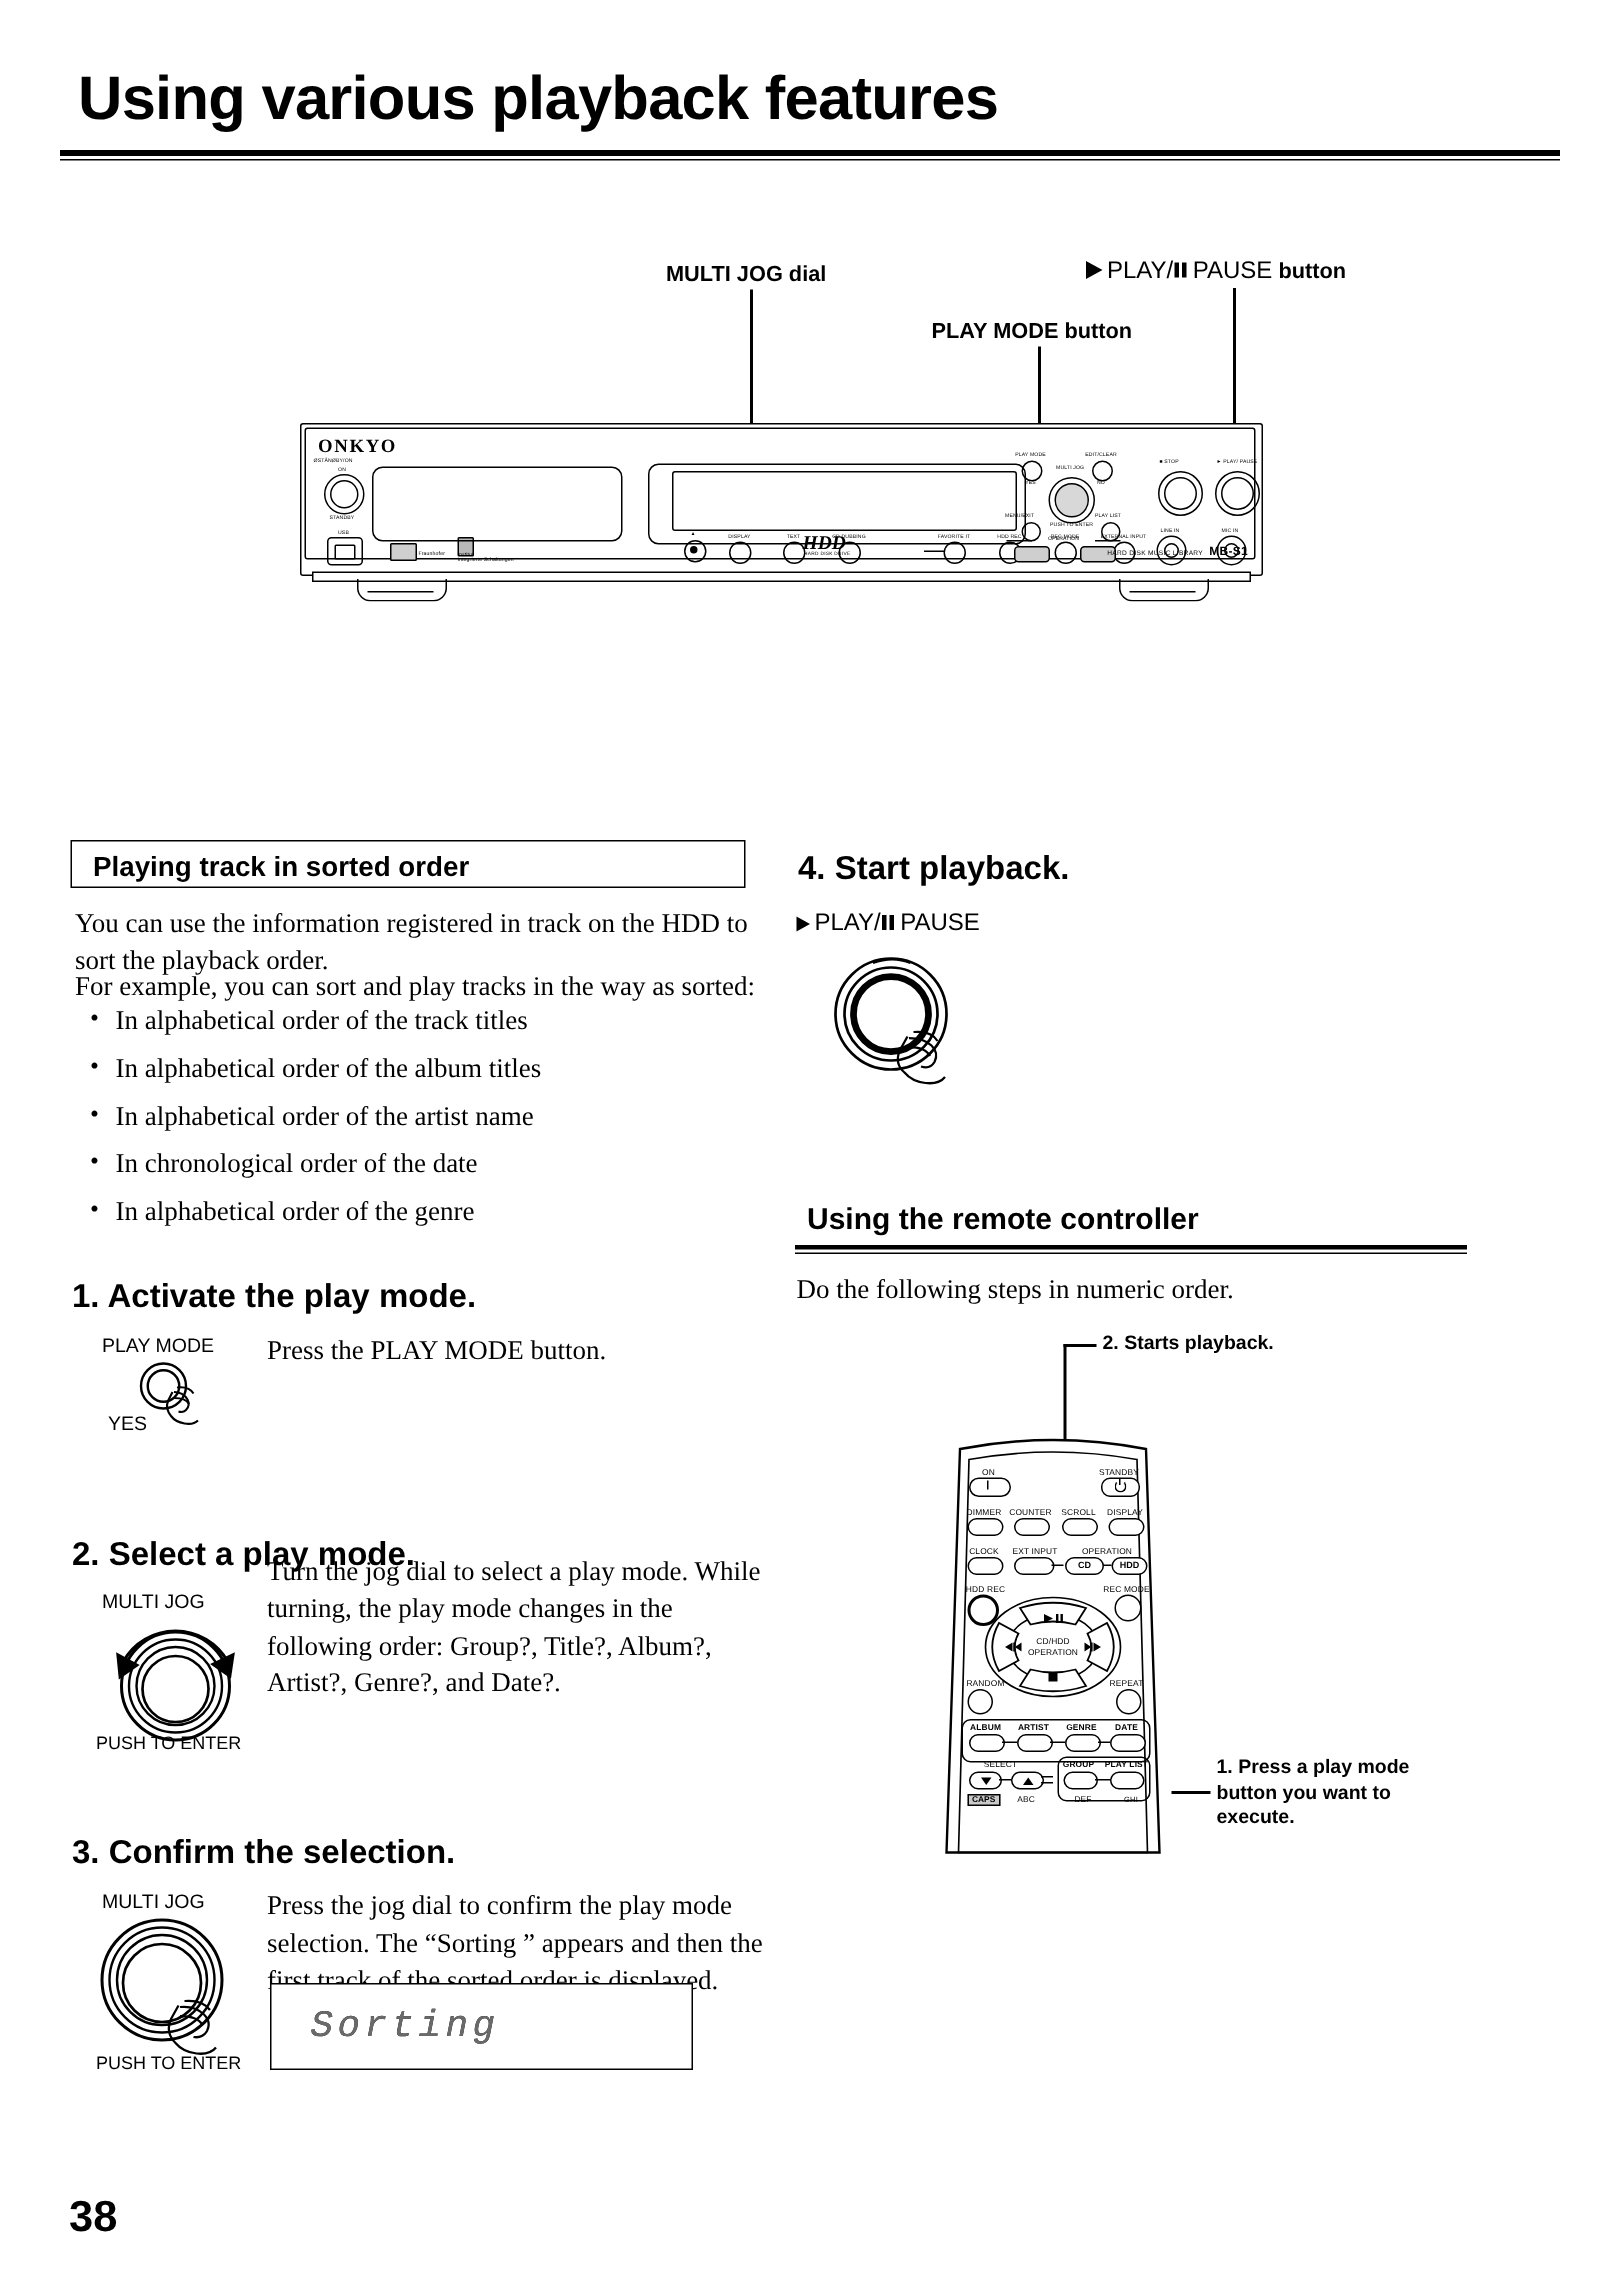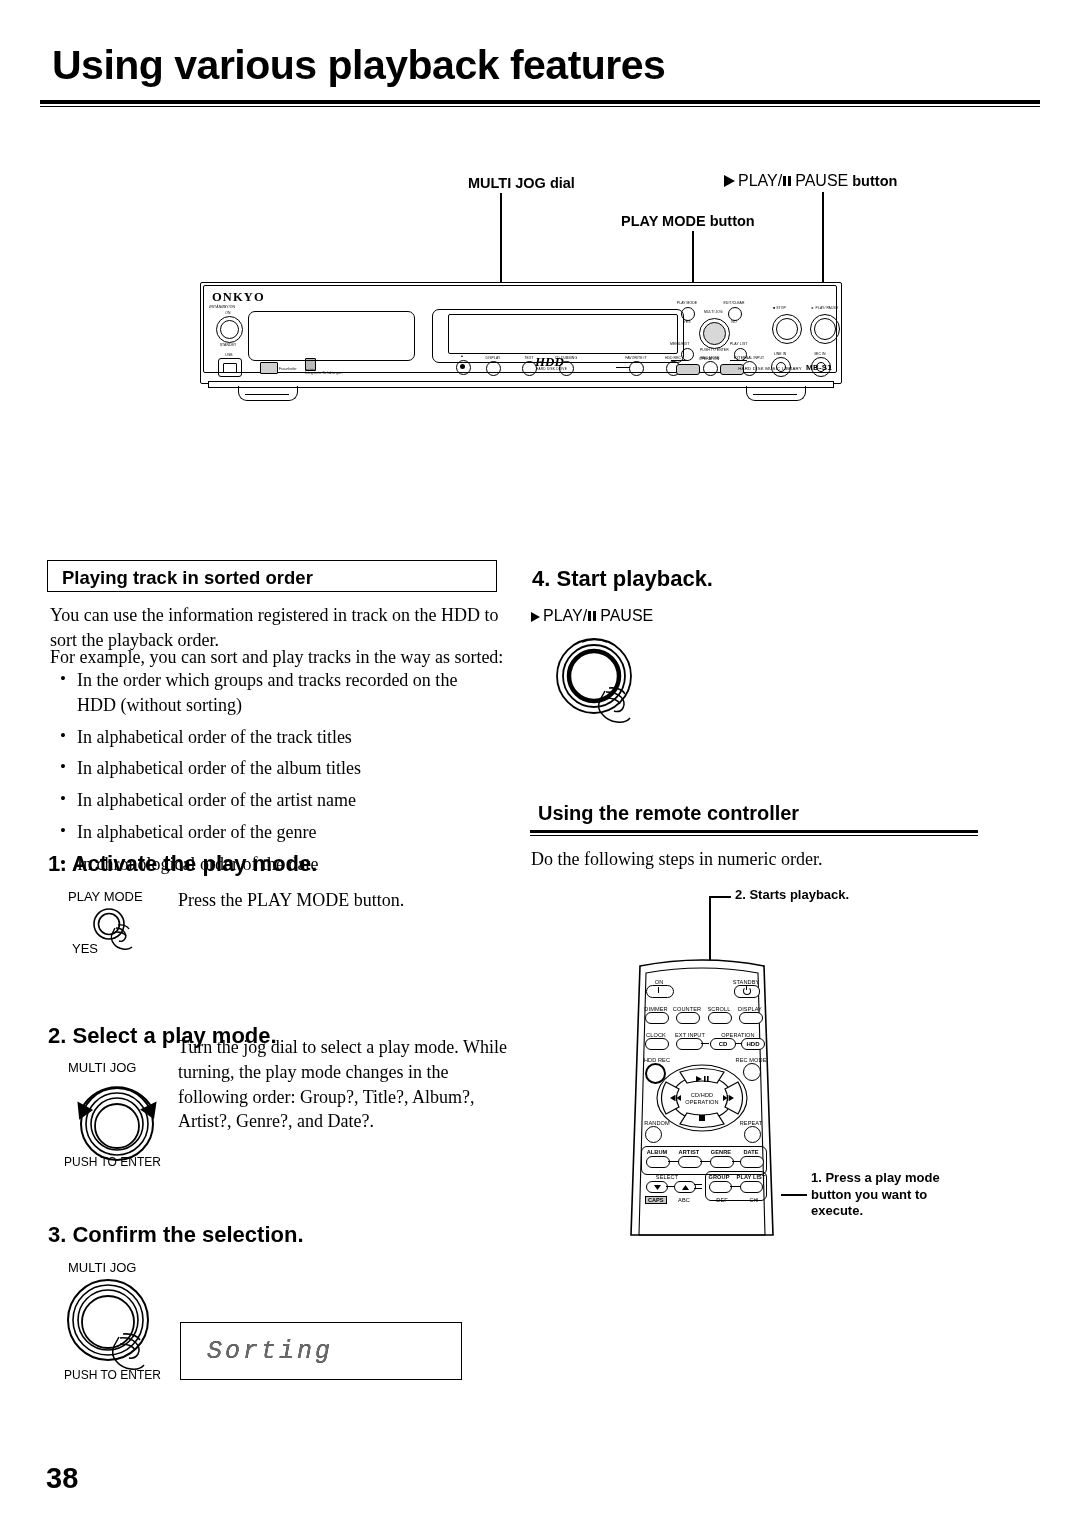--- a/index.html
+++ b/index.html
@@ -94,21 +94,21 @@
 </style>
 </head>
 <body>
 
 <div class="page">
 
   <div class="page-title">Using various playback features</div>
   <div class="title-rule"></div>
   <div class="title-rule thin"></div>
 
-  <div class="callout" style="left:468px;top:175px;">MULTI JOG dial</div>
+  <div class="callout" style="left:444px;top:175px;">MULTI JOG dial</div>
   <div class="leader" style="left:500px;top:193px;height:89px;"></div>
   <div class="leader-h" style="left:500px;top:282px;width:0px;"></div>
 
   <div class="callout" style="left:621px;top:213px;">PLAY MODE button</div>
   <div class="leader" style="left:692px;top:231px;height:74px;"></div>
 
   <div class="callout" style="left:724px;top:172px;">
     <span class="tri"></span><span class="mix">PLAY/</span><span class="pausebars"><i></i><i></i></span><span class="mix">PAUSE</span><span> button</span>
   </div>
   <div class="leader" style="left:822px;top:192px;height:132px;"></div>
@@ -212,26 +212,25 @@
     <div class="modeltxt" style="right:38px;">HARD DISK MUSIC LIBRARY</div>
     <div class="modelname">MB-S1</div>
   </div>
 
   <div class="boxhead" style="left:47px;top:560px;width:450px;height:32px;">Playing track in sorted order</div>
 
   <div class="para" style="left:50px;top:603px;width:450px;">You can use the information registered in track on the HDD to sort the playback order.</div>
   <div class="para" style="left:50px;top:645px;width:460px;">For example, you can sort and play tracks in the way as sorted:</div>
 
   <ul class="bullets" style="left:50px;top:668px;width:450px;">
-    <li>In the order which groups and tracks recorded on the HDD (without sorting)</li>
     <li>In alphabetical order of the track titles</li>
     <li>In alphabetical order of the album titles</li>
     <li>In alphabetical order of the artist name</li>
+    <li>In chronological order of the date</li>
     <li>In alphabetical order of the genre</li>
-    <li>In chronological order of the date</li>
   </ul>
 
   <div class="steph" style="left:48px;top:851px;">1. Activate the play mode.</div>
   <div class="smalllabel" style="left:68px;top:889px;">PLAY MODE</div>
   <svg style="position:absolute;left:85px;top:906px;" width="80" height="50" viewBox="0 0 80 50">
     <circle cx="24" cy="18" r="15" fill="none" stroke="#000" stroke-width="1.6"></circle>
     <circle cx="24" cy="18" r="10.5" fill="none" stroke="#000" stroke-width="1.6"></circle>
     <path d="M31 22 q6 0 9 5 q2 4 -1 7 q-2 2 -5 1" fill="none" stroke="#000" stroke-width="1.4"></path>
     <path d="M33 19 q8 -1 11 4" fill="none" stroke="#000" stroke-width="1.4"></path>
     <path d="M31 26 q8 0 10 4" fill="none" stroke="#000" stroke-width="1.4"></path>
@@ -260,20 +259,21 @@
     <circle cx="52" cy="48" r="40" fill="none" stroke="#000" stroke-width="2"></circle>
     <circle cx="52" cy="48" r="35" fill="none" stroke="#000" stroke-width="1.6"></circle>
     <circle cx="52" cy="48" r="30" fill="none" stroke="#000" stroke-width="1.6"></circle>
     <circle cx="52" cy="50" r="26" fill="none" stroke="#000" stroke-width="1.8"></circle>
     <path d="M64 66 q10 -1 16 5 q5 5 2 11 q-3 5 -9 4" fill="none" stroke="#000" stroke-width="1.5"></path>
     <path d="M67 62 q12 -1 17 6" fill="none" stroke="#000" stroke-width="1.5"></path>
     <path d="M64 72 q12 0 15 6" fill="none" stroke="#000" stroke-width="1.5"></path>
     <path d="M63 65 l-5 9 q-4 9 3 16 q5 6 14 7 q9 1 13 -4" fill="none" stroke="#000" stroke-width="1.5"></path>
   </svg>
   <div class="smalllabel" style="left:64px;top:1368px;font-size:12px;">PUSH TO ENTER</div>
+  <div class="para" style="left:178px;top:1258px;width:332px;">Press the jog dial to confirm the play mode selection. The “Sorting ” appears and then the first track of the sorted order is displayed.</div>
   <div class="lcd" style="left:180px;top:1322px;width:280px;height:56px;">
     <div class="lcdtxt">Sorting</div>
   </div>
 
   <div class="steph" style="left:532px;top:566px;">4. Start playback.</div>
 
   <div class="callout plain" style="left:531px;top:607px;">
     <span class="tri sm"></span><span class="mix">PLAY/</span><span class="pausebars"><i></i><i></i></span><span class="mix">PAUSE</span>
   </div>
 

